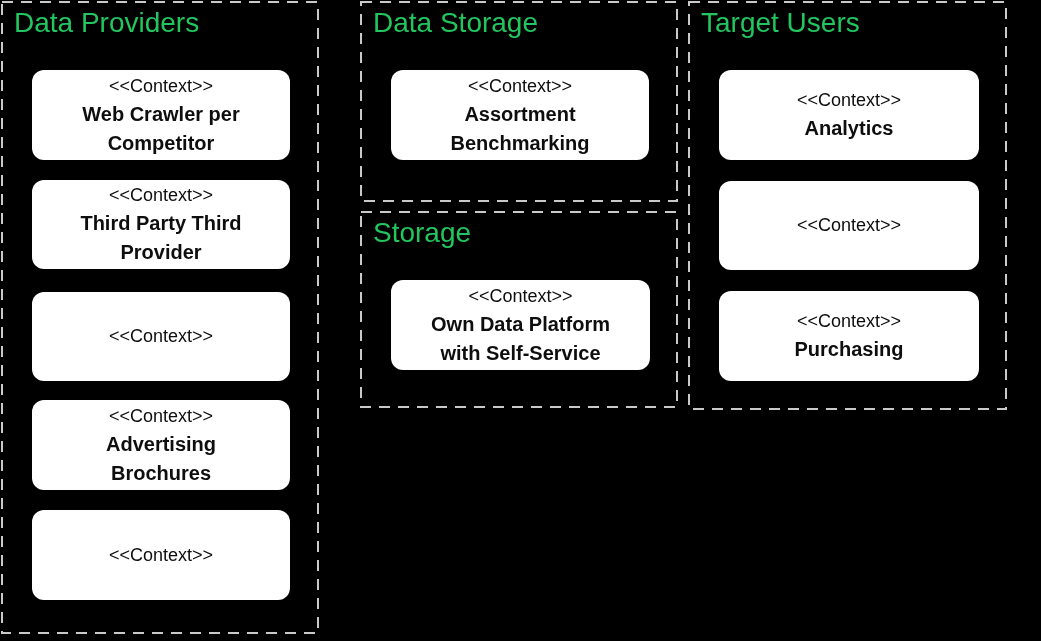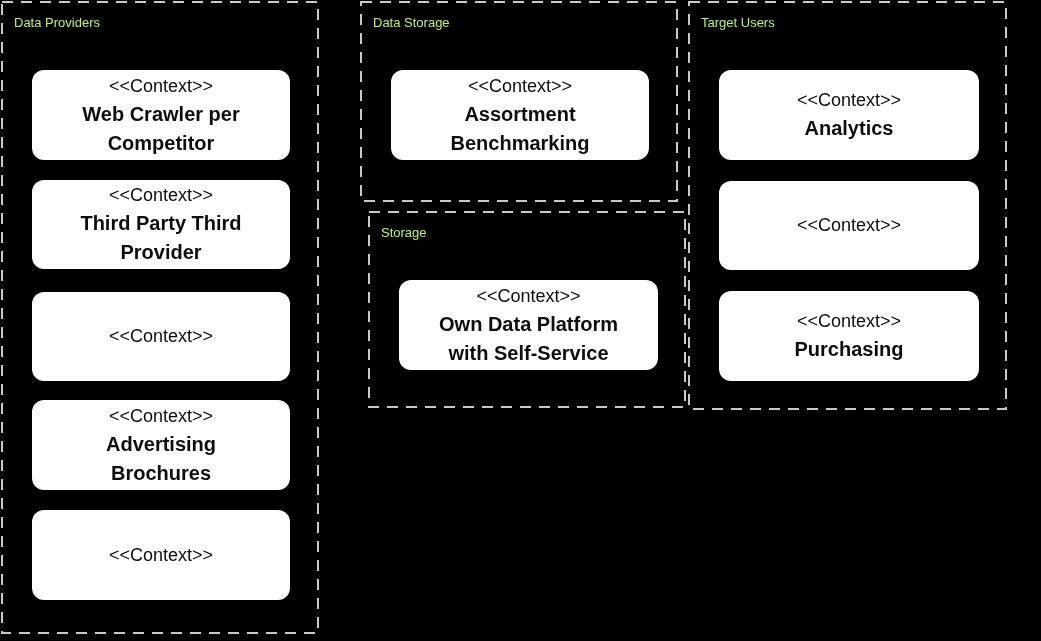--- a/index.html
+++ b/index.html
@@ -27,23 +27,23 @@
   .gborder rect {
     fill: none;
     stroke: #c9c9c9;
     stroke-width: 2;
     stroke-dasharray: 11 8;
   }
   .gtitle {
     position: absolute;
     left: 13px;
     top: 10px;
-    font-size: 13px;
+    font-size: 28px;
     line-height: 24px;
-    color: #bef264;
+    color: #22c55e;
   }
   .cbox {
     position: absolute;
     background: #ffffff;
     border-radius: 12px;
     color: #0e0e0e;
     display: flex;
     flex-direction: column;
     justify-content: center;
     align-items: center;
@@ -104,21 +104,21 @@
     </svg>
     <div class="gtitle">Data Storage</div>
 
     <div class="cbox" style="left:31px; top:69px; width:258px; height:90px;">
       <div class="stereo">&lt;&lt;Context&gt;&gt;</div>
       <div class="bname">Assortment
 Benchmarking</div>
     </div>
   </div>
 
-  <div class="group" style="left:368px; top:211px; width:318px; height:197px;">
+  <div class="group" style="left:360px; top:211px; width:318px; height:197px;">
     <svg class="gborder" width="318" height="197">
       <rect x="1" y="1" width="316" height="195"></rect>
     </svg>
     <div class="gtitle">Storage</div>
 
     <div class="cbox" style="left:31px; top:69px; width:259px; height:90px;">
       <div class="stereo">&lt;&lt;Context&gt;&gt;</div>
       <div class="bname">Own Data Platform
 with Self-Service</div>
     </div>

